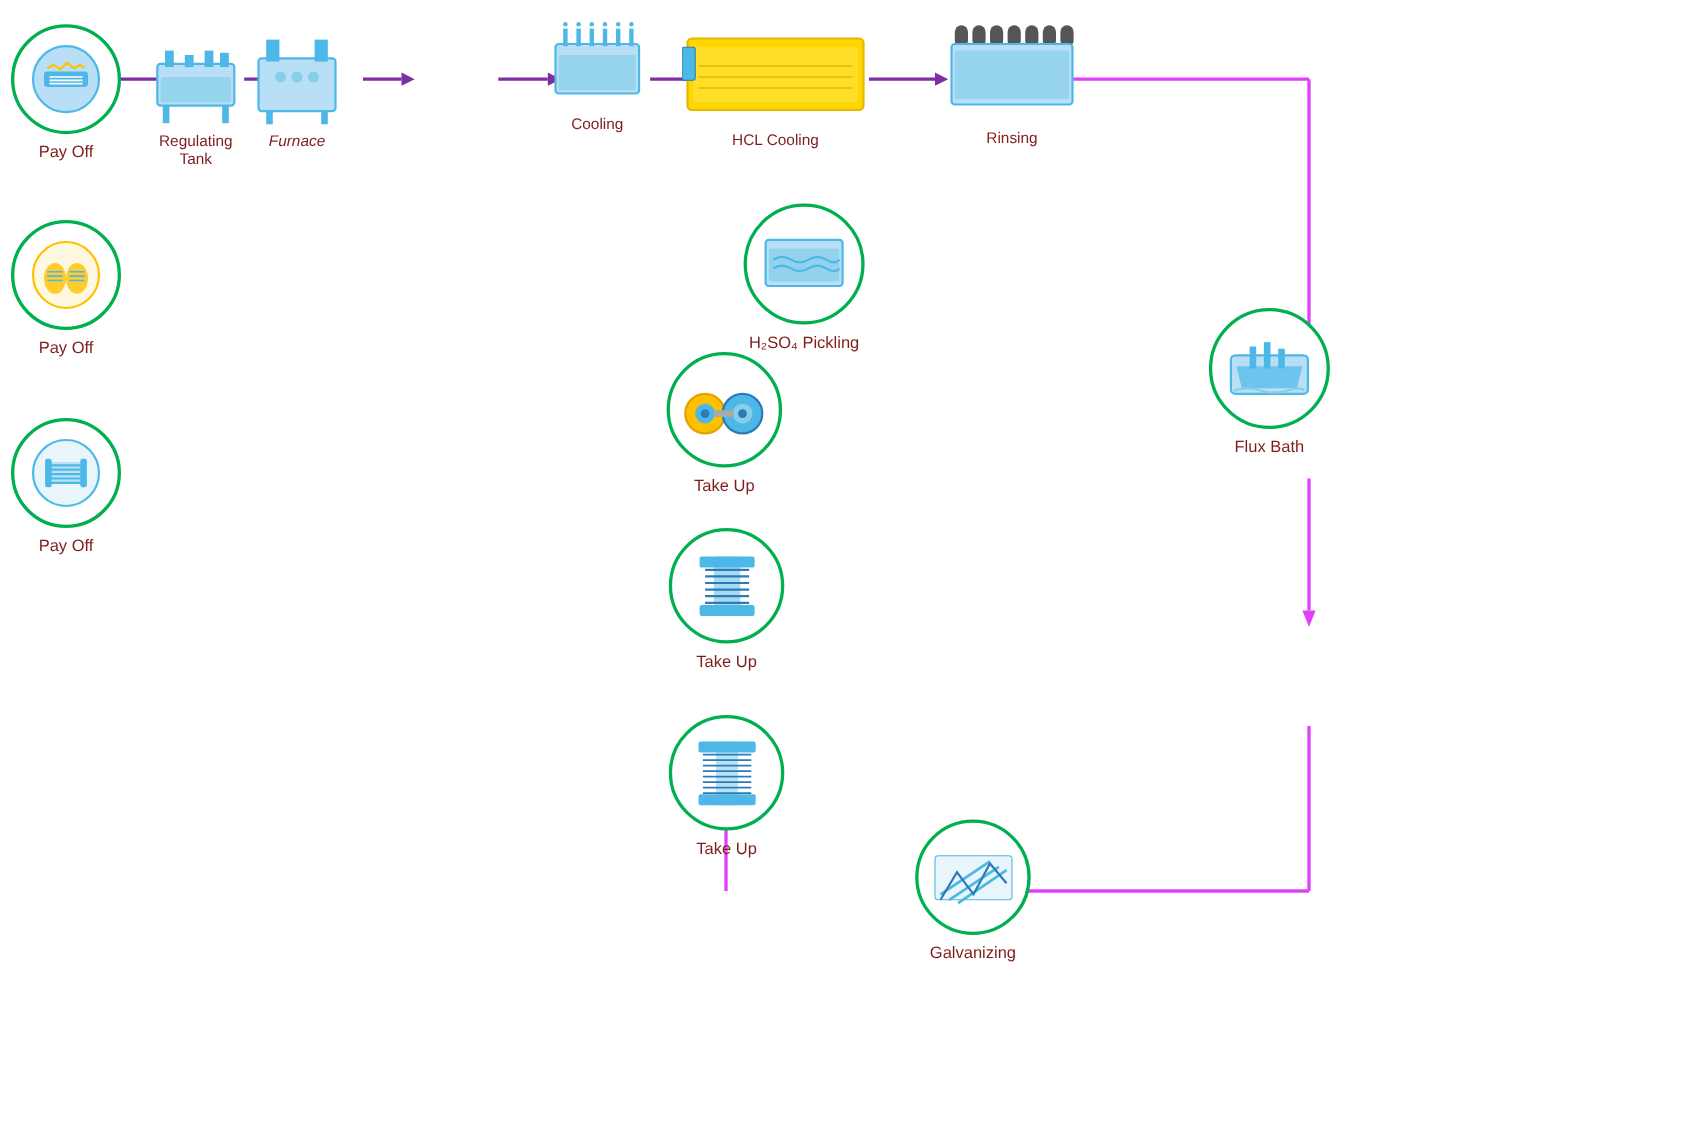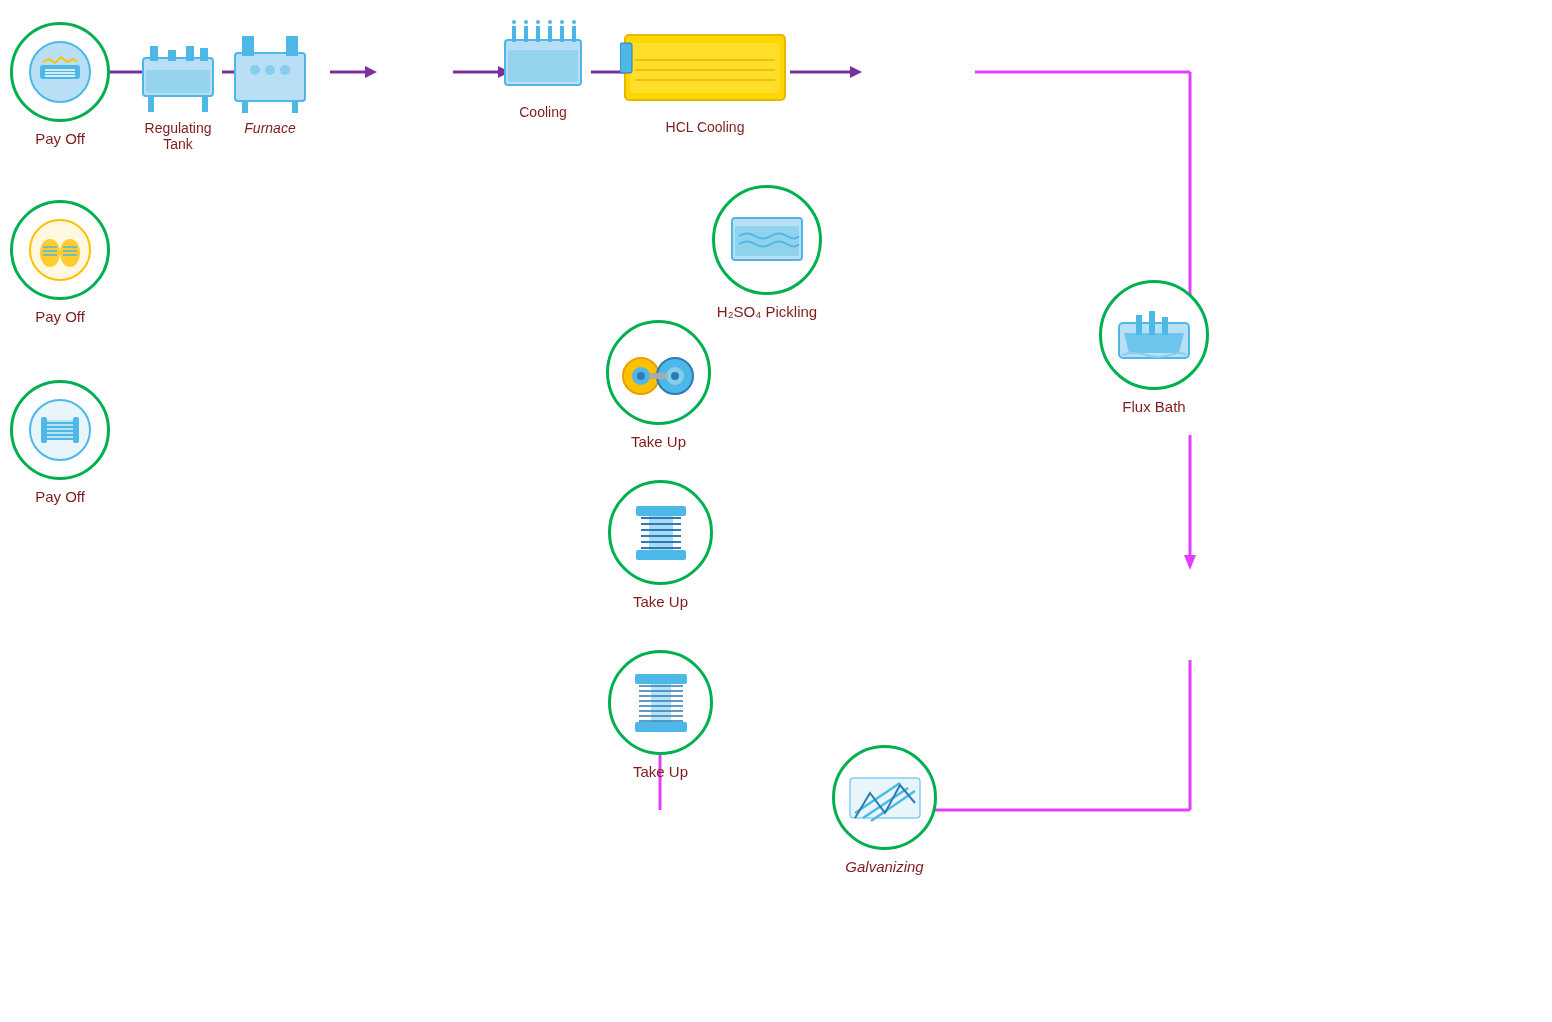--- a/index.html
+++ b/index.html
@@ -219,22 +219,38 @@
 
       <line x1="15" y1="45" x2="155" y2="45" stroke="#e6b800" stroke-width="1.5"></line>
       <line x1="15" y1="55" x2="155" y2="55" stroke="#e6b800" stroke-width="1.5"></line>
       <line x1="15" y1="65" x2="155" y2="65" stroke="#e6b800" stroke-width="1.5"></line>
 
       <rect x="0" y="28" width="12" height="30" rx="2" fill="#4db8e8" stroke="#2c7bb6" stroke-width="1"></rect>
     </svg>
     <div class="equip-label">HCL Cooling</div>
   </div>
 
-
-  <div class="node" style="left:712px;top:185px;justify-content:flex-end;">
+  <div class="node" style="left:860px;top:18px;">
+    <svg width="120" height="95" viewBox="0 0 120 95">
+
+      <rect x="8" y="5" width="12" height="20" rx="6" fill="#555"></rect>
+      <rect x="24" y="5" width="12" height="20" rx="6" fill="#555"></rect>
+      <rect x="40" y="5" width="12" height="20" rx="6" fill="#555"></rect>
+      <rect x="56" y="5" width="12" height="20" rx="6" fill="#555"></rect>
+      <rect x="72" y="5" width="12" height="20" rx="6" fill="#555"></rect>
+      <rect x="88" y="5" width="12" height="20" rx="6" fill="#555"></rect>
+      <rect x="104" y="5" width="12" height="20" rx="6" fill="#555"></rect>
+
+      <rect x="5" y="22" width="110" height="55" rx="3" fill="#b8dff5" stroke="#4db8e8" stroke-width="2"></rect>
+      <rect x="8" y="28" width="104" height="44" rx="2" fill="#87ceeb" opacity="0.7"></rect>
+    </svg>
+    <div class="equip-label">Rinsing</div>
+  </div>
+
+  <div class="node" style="left:676px;top:185px;justify-content:flex-end;">
     <div class="circle-icon circle-large" style="width:110px;height:110px;">
       <svg width="80" height="65" viewBox="0 0 80 65">
 
         <rect x="5" y="10" width="70" height="42" rx="3" fill="#b8dff5" stroke="#4db8e8" stroke-width="2"></rect>
         <rect x="8" y="18" width="64" height="30" rx="2" fill="#87ceeb" opacity="0.8"></rect>
 
         <path d="M12 28 Q20 23 28 28 Q36 33 44 28 Q52 23 60 28 Q68 33 72 28" fill="none" stroke="#4db8e8" stroke-width="2"></path>
         <path d="M12 36 Q20 31 28 36 Q36 41 44 36 Q52 31 60 36 Q68 41 72 36" fill="none" stroke="#4db8e8" stroke-width="2"></path>
       </svg>
     </div>
@@ -309,21 +325,21 @@
         <rect x="35" y="8" width="6" height="24" fill="#4db8e8"></rect>
         <rect x="48" y="14" width="6" height="18" fill="#4db8e8"></rect>
 
         <path d="M8 52 Q20 48 32 52 Q44 56 56 52 Q68 48 72 52" fill="none" stroke="#87ceeb" stroke-width="2"></path>
       </svg>
     </div>
     <div class="node-label">Flux Bath</div>
   </div>
 
 
-  <div class="node" style="left:832px;top:745px;font-style:italic;">
+  <div class="node" style="left:832px;top:745px;">
     <div class="circle-icon circle-large" style="width:105px;height:105px;">
       <svg width="80" height="70" viewBox="0 0 80 70">
 
         <rect x="5" y="15" width="70" height="40" rx="3" fill="#e8f5fb" stroke="#4db8e8" stroke-width="1"></rect>
 
         <line x1="10" y1="50" x2="55" y2="20" stroke="#4db8e8" stroke-width="2.5"></line>
         <line x1="18" y1="55" x2="63" y2="25" stroke="#4db8e8" stroke-width="2.5"></line>
         <line x1="26" y1="58" x2="70" y2="28" stroke="#4db8e8" stroke-width="2.5"></line>
 
         <polyline points="10,55 25,30 40,50 55,22 70,40" fill="none" stroke="#2c7bb6" stroke-width="2"></polyline>

